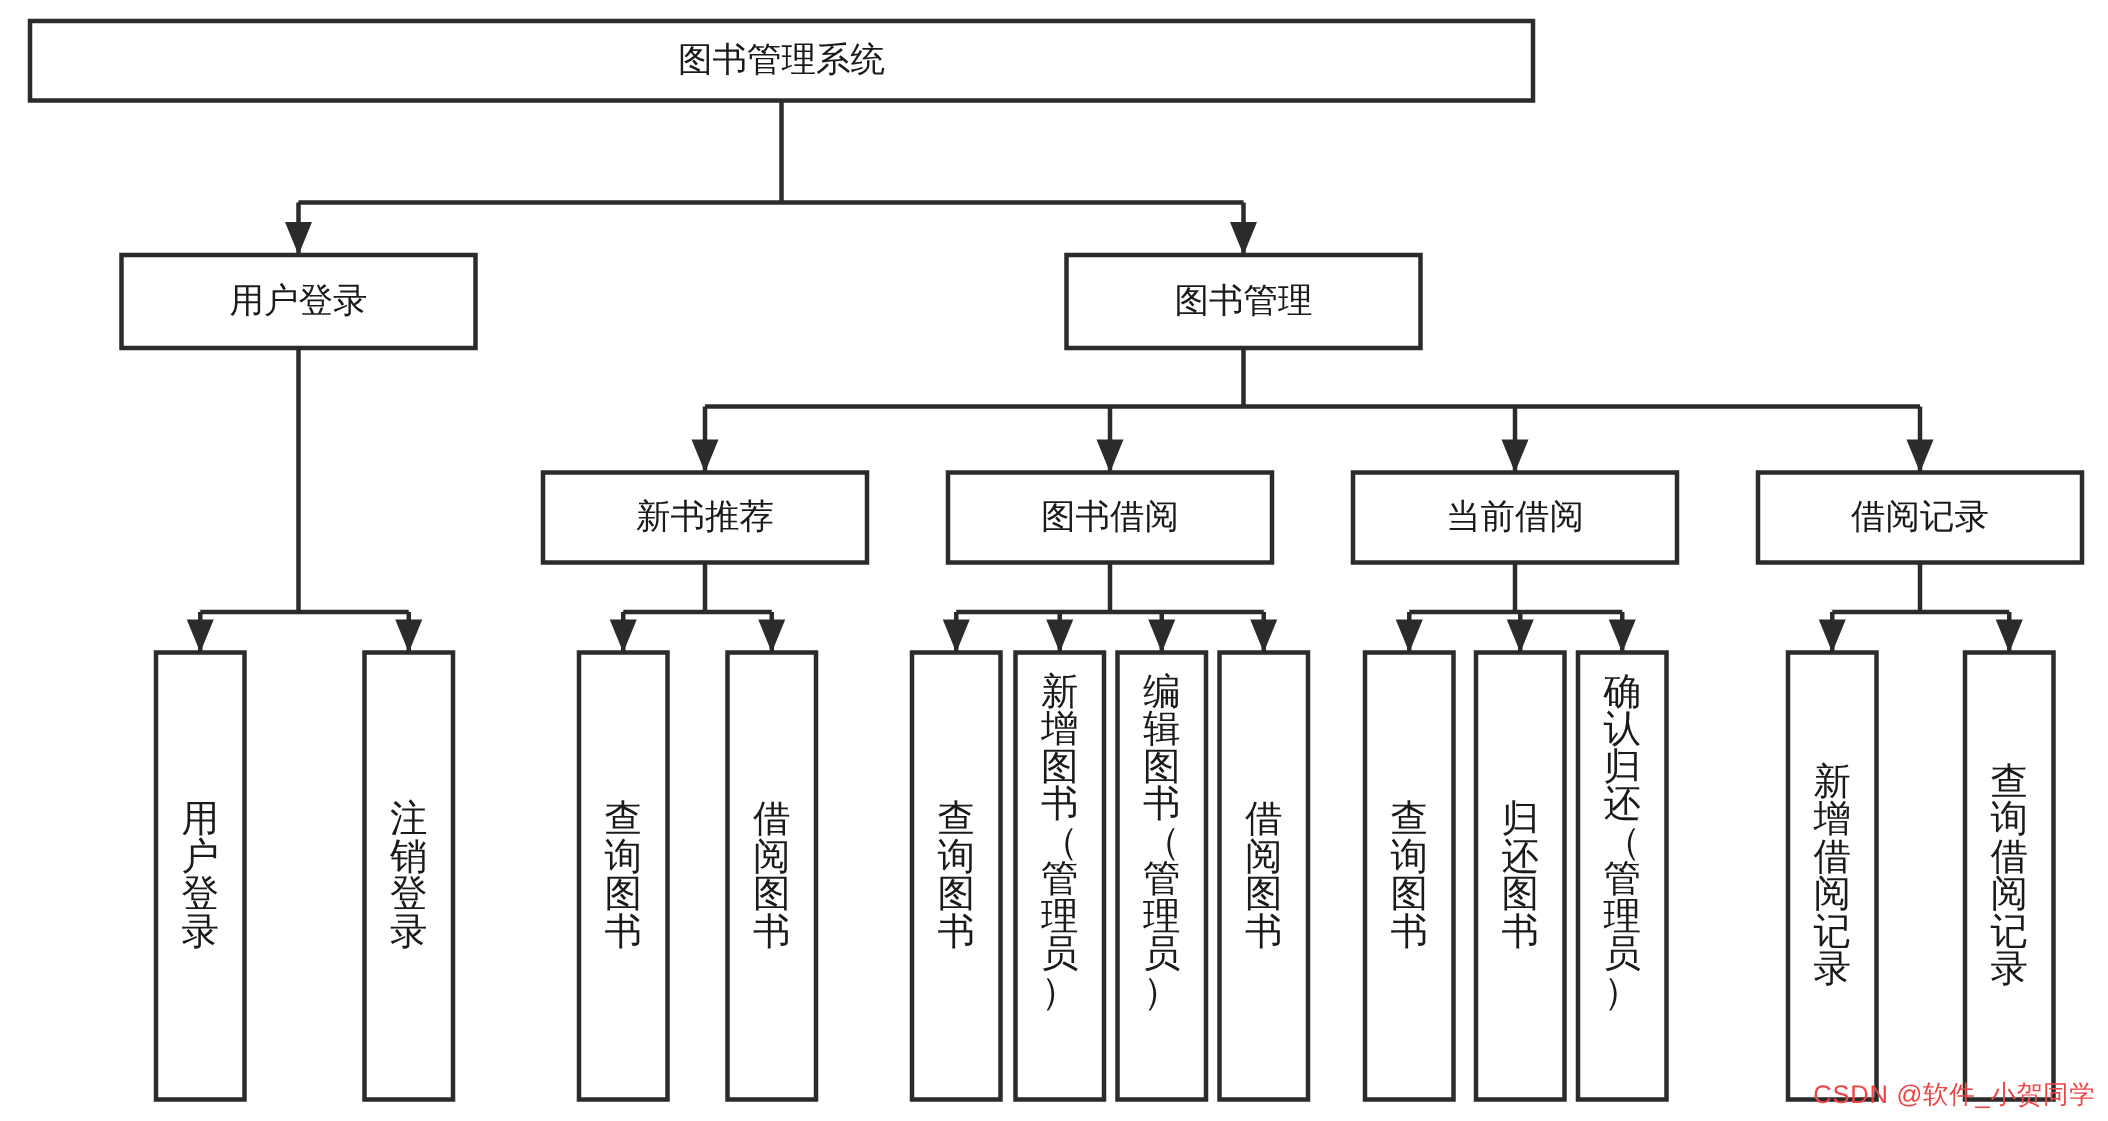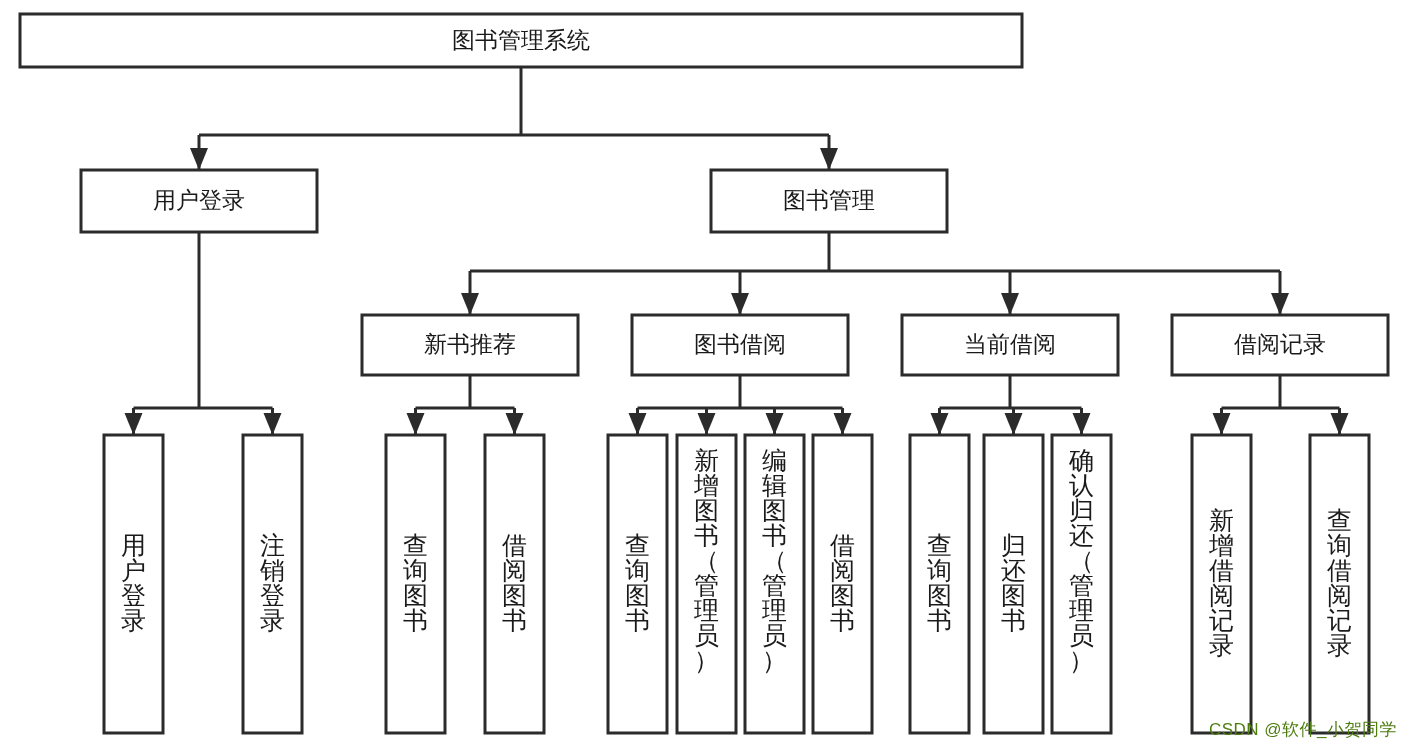--- a/index.html
+++ b/index.html
@@ -47,21 +47,21 @@
   }
   .arrow-head {
     fill: #2b2b2b;
   }
   .watermark {
     position: absolute;
     right: 8px;
     bottom: 6px;
     font-family: "Liberation Sans", "DejaVu Sans", sans-serif;
     font-size: 17px;
-    color: #4d7c0f;
+    color: #ef4444;
     white-space: nowrap;
     letter-spacing: 0.5px;
     margin-top: 44px;
   }
 </style>
 </head>
 <body>
 
 <svg id="diagram" viewBox="0 0 1405 747" xmlns="http://www.w3.org/2000/svg">
   <g id="connector-layer">

